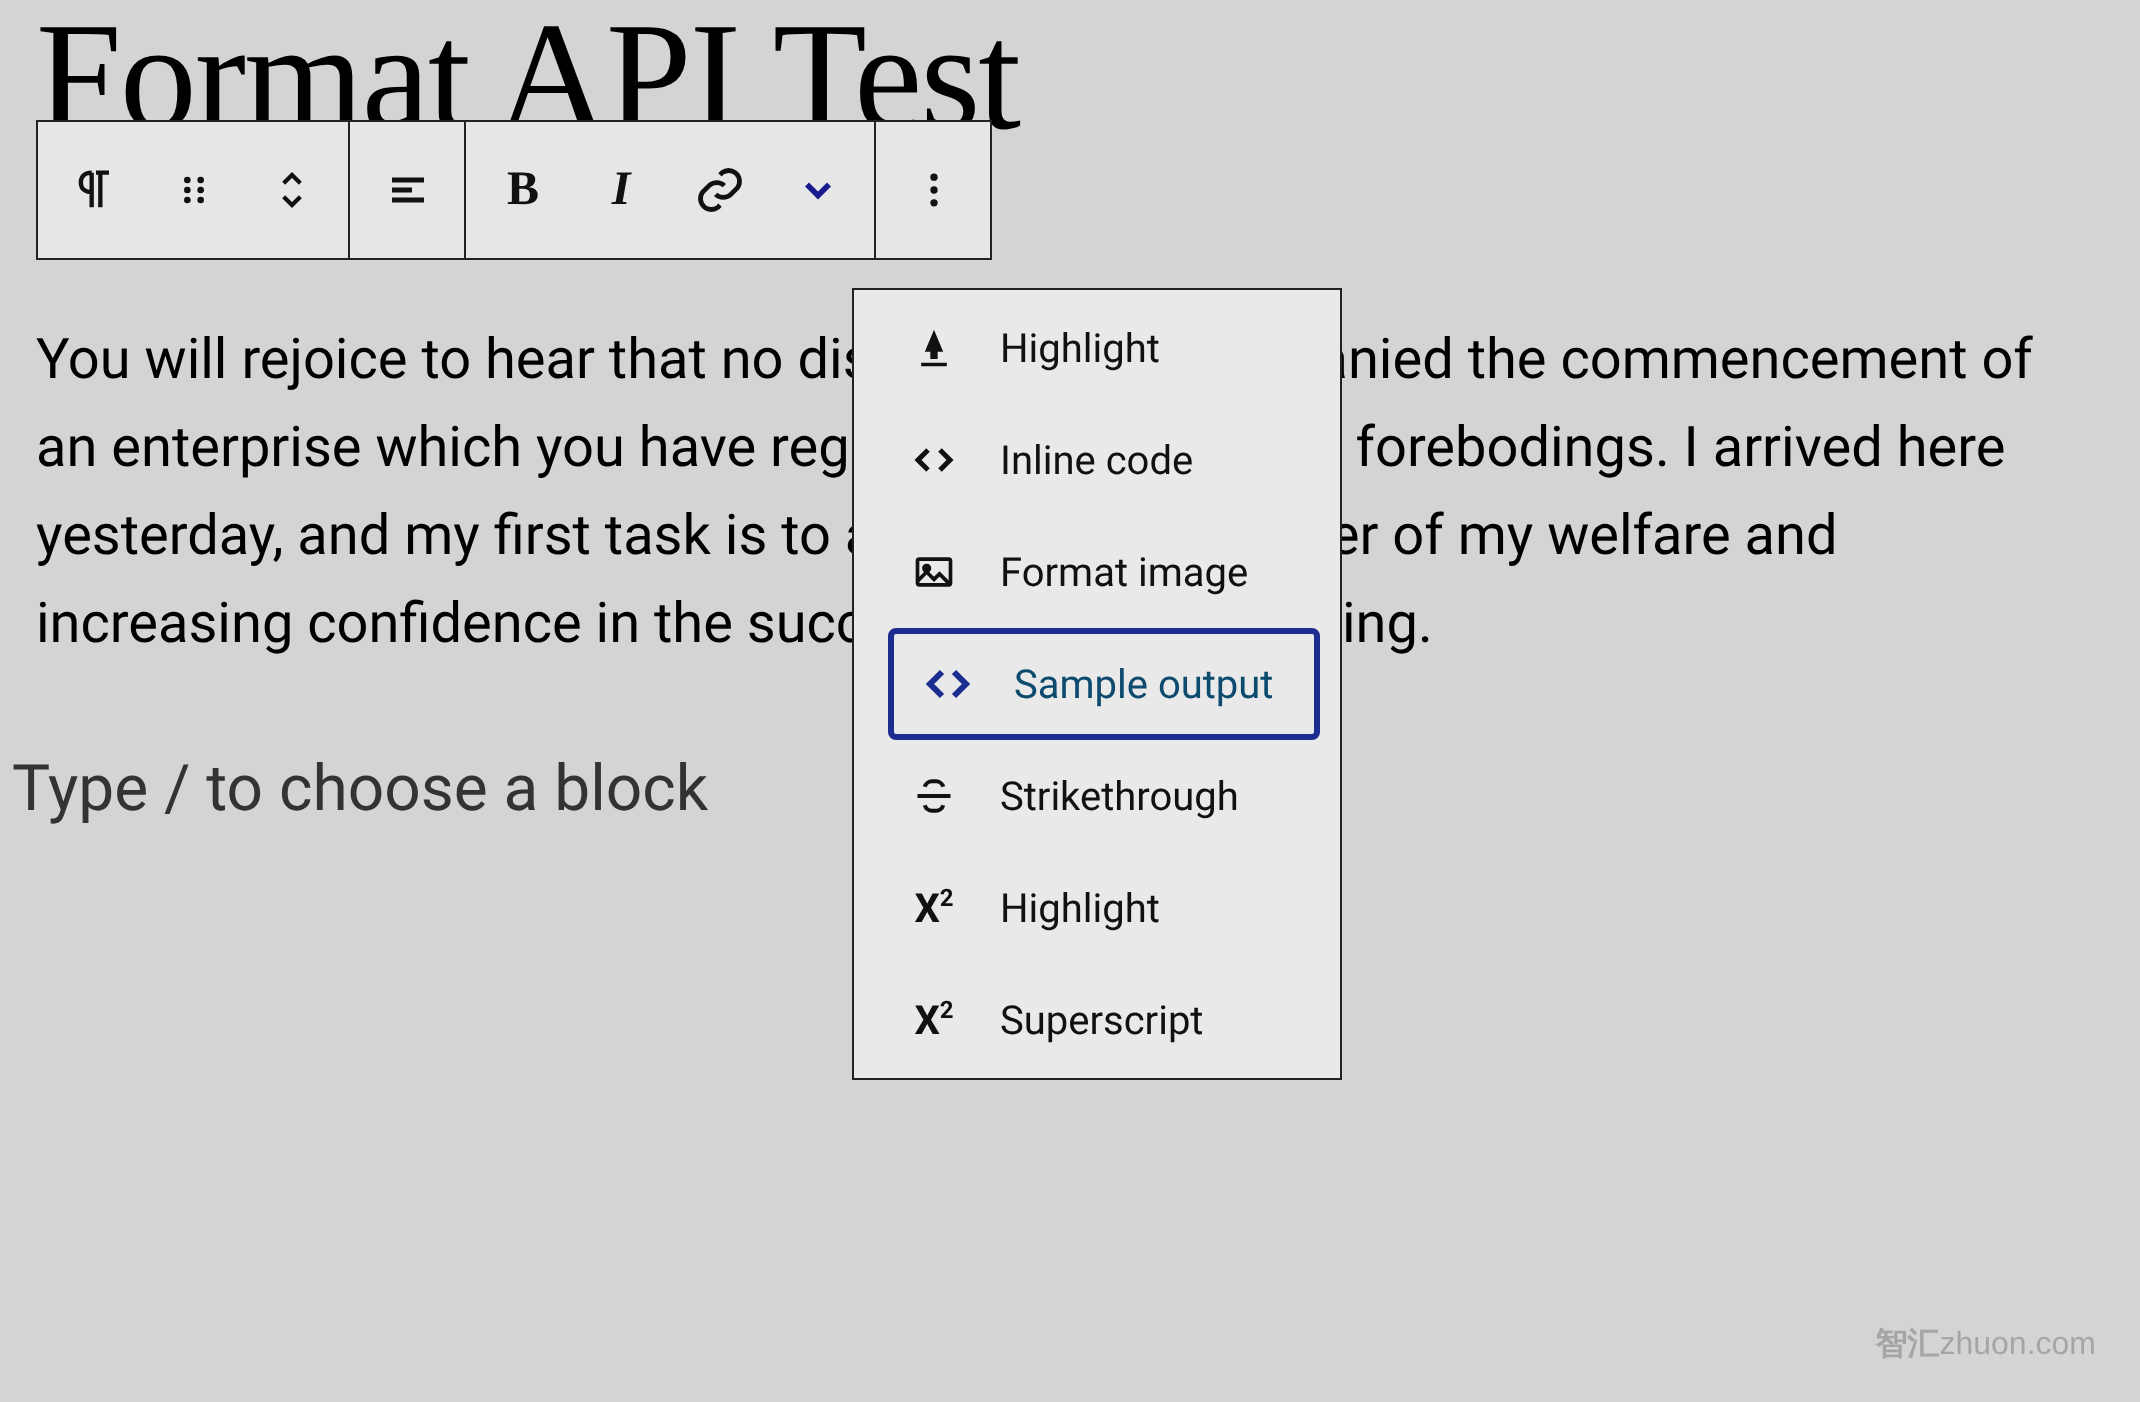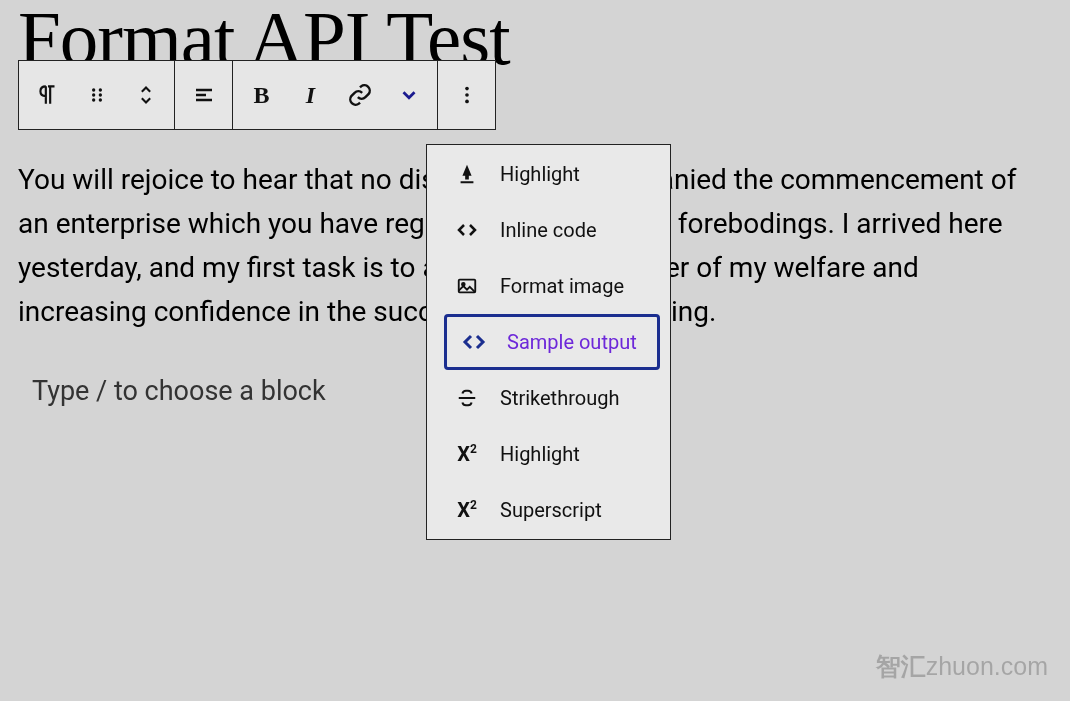--- a/index.html
+++ b/index.html
@@ -62,23 +62,23 @@
     left: 18px;
     top: 158px;
     right: 30px;
     font-size: 28px;
     line-height: 44px;
     color: #000;
     font-weight: 400;
   }
   .placeholder-block {
     position: absolute;
-    left: 32px;
+    left: 6px;
     top: 375px;
-    font-size: 27px;
+    font-size: 32px;
     color: #333;
   }
 
   
   .dropdown {
     position: absolute;
     left: 426px;
     top: 144px;
     width: 245px;
     background: #e9e9e9;
@@ -92,38 +92,38 @@
     padding: 0 12px;
     margin: 0 4px;
     cursor: pointer;
     border: 3px solid transparent;
     border-radius: 4px;
     font-size: 20px;
     color: #111;
   }
   .dd-item.selected {
     border-color: #1b2e8f;
-    color: #6d28d9;
+    color: #0c4a6e;
     margin-left: 11px;
   }
   .dd-icon {
     width: 30px;
     display: flex;
     justify-content: center;
     margin-right: 18px;
     color: inherit;
   }
   .dd-item.selected .dd-icon { color: #1b2e8f; }
 
   
   .watermark {
     position: absolute;
     right: 22px;
     bottom: 18px;
-    font-size: 25px;
+    font-size: 16px;
     color: rgba(0,0,0,0.22);
     font-family: sans-serif;
   }
   .watermark .zh {
     font-weight: 700;
   }
 </style>
 </head>
 <body>
 

